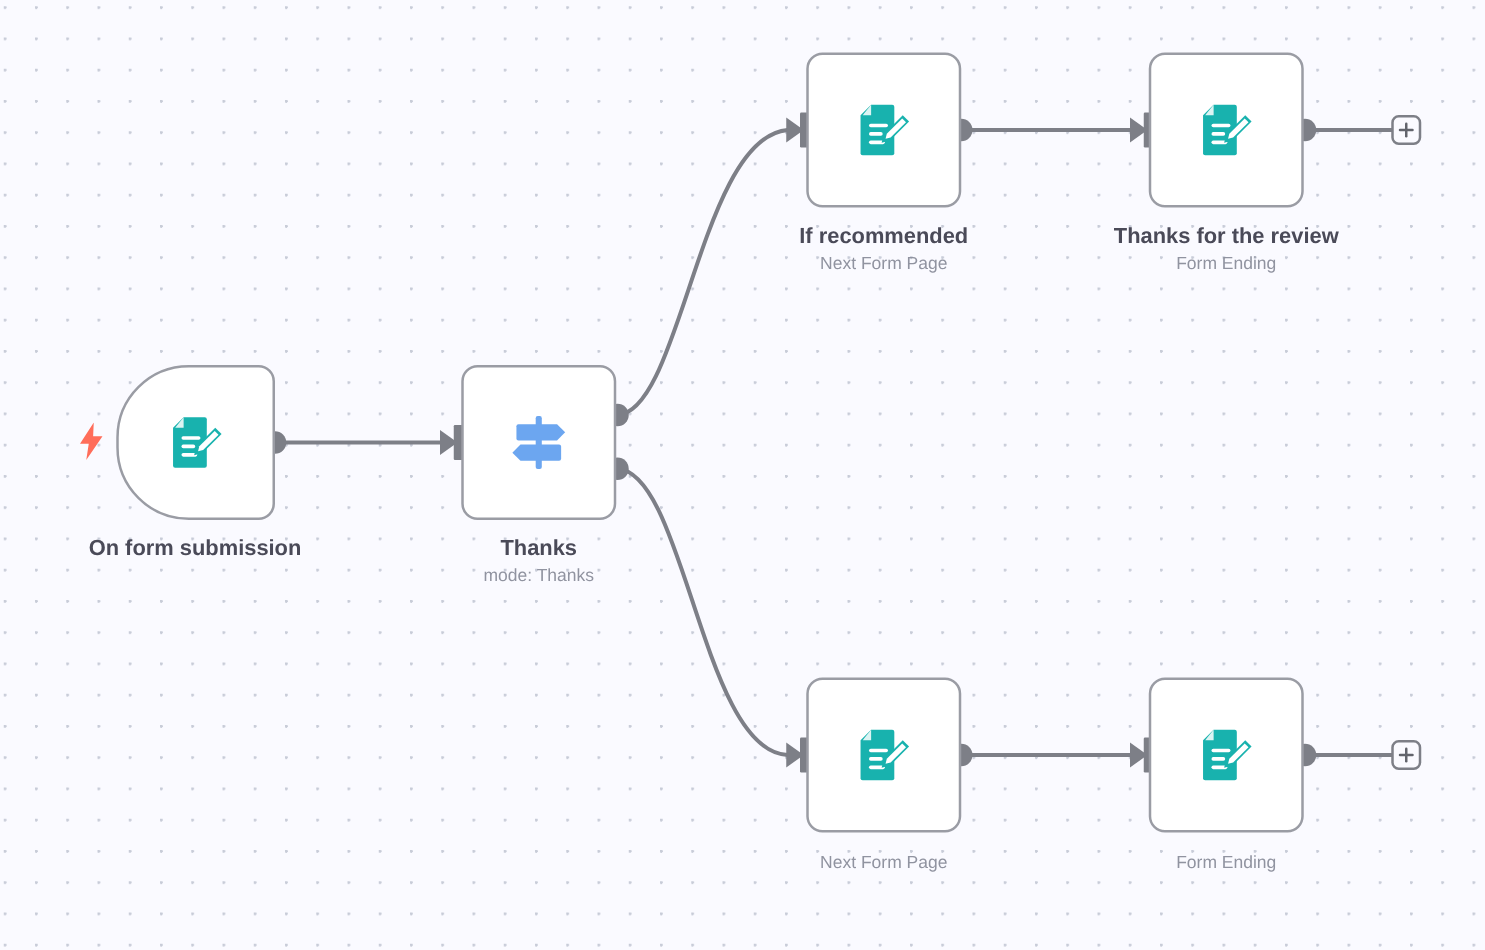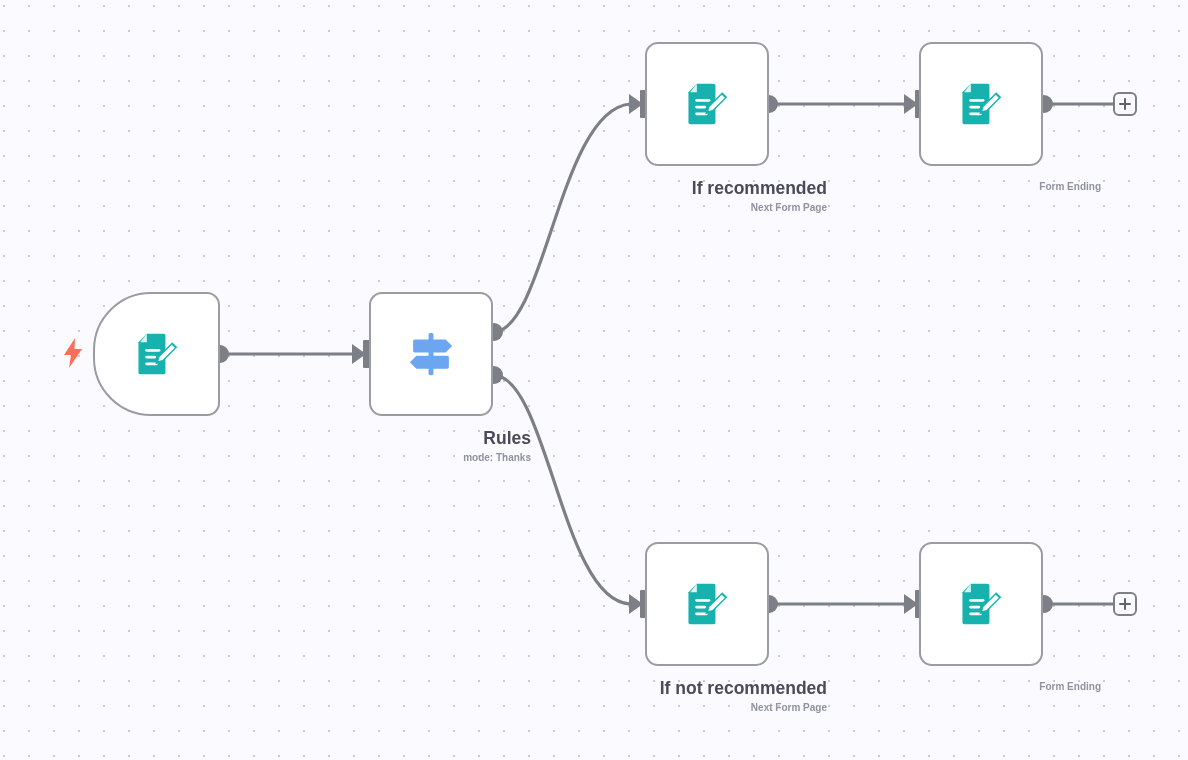--- a/index.html
+++ b/index.html
@@ -61,35 +61,35 @@
     justify-content: center;
   }
   .node.trigger {
     border-radius: 58px 13px 13px 58px;
   }
   .node svg { display: block; }
 
   
   .node-label {
     position: absolute;
-    text-align: right;
+    text-align: center;
     line-height: 1.18;
     user-select: none;
   }
   .node-label .title {
     display: block;
     font-size: 17.5px;
     font-weight: bold;
     color: #4a4a58;
     white-space: nowrap;
   }
   .node-label .subtitle {
     display: block;
-    font-size: 10px;
-    font-weight: bold;
+    font-size: 14px;
+    font-weight: normal;
     color: #9093a0;
     white-space: nowrap;
     margin-top: 3px;
   }
 
   
   .bolt {
     position: absolute;
     width: 22px;
     height: 30px;
@@ -185,32 +185,36 @@
         <path fill="#18b2ae" d="M50 18 l6 6 l-18 18 l-8 2 l2 -8 z"></path>
         <path fill="#ffffff" d="M49.5 21 l3.6 3.6 l-14.6 14.6 l-4.8 1.2 l1.2 -4.8 z"></path>
       </svg>
     </span>
   </div>
   <div class="bolt" style="left:62px; top:338px;">
     <svg width="22" height="30" viewBox="0 0 22 30">
       <path fill="#ff6d5a" d="M13 0 L2 17 h7 L7 30 L20 11 h-7.5 z"></path>
     </svg>
   </div>
+  <div class="node-label" style="left:36px; top:428px; width:240px;">
+    <span class="title">On form submission</span>
+    <span class="subtitle"></span>
+  </div>
 
   <div class="node" style="left:369px; top:292px; width:124px; height:124px;">
     <span>
       <svg width="52" height="52" viewBox="0 0 64 64">
         <rect x="29" y="6" width="6" height="52" rx="2" fill="#6ca6f0"></rect>
         <path fill="#6ca6f0" d="M12 14 h38 l8 8 l-8 8 h-38 a2 2 0 0 1 -2 -2 v-12 a2 2 0 0 1 2 -2 z"></path>
         <path fill="#6ca6f0" d="M52 34 h-38 l-8 8 l8 8 h38 a2 2 0 0 0 2 -2 v-12 a2 2 0 0 0 -2 -2 z"></path>
       </svg>
     </span>
   </div>
   <div class="node-label" style="left:331px; top:428px; width:200px;">
-    <span class="title">Rules</span>
+    <span class="title">Thanks</span>
     <span class="subtitle">mode: Thanks</span>
   </div>
 
   <div class="node" style="left:645px; top:42px; width:124px; height:124px;">
     <span>
       <svg width="54" height="54" viewBox="0 0 64 64">
         <path fill="#18b2ae" d="M20 8 h20 a2 2 0 0 1 2 2 v44 a2 2 0 0 1 -2 2 h-28 a2 2 0 0 1 -2 -2 v-36 z"></path>
         <path fill="#ffffff" d="M12 18 h8 v-10 z" opacity="0.85"></path>
         <rect x="18" y="26" width="18" height="3.4" rx="1.7" fill="#ffffff"></rect>
         <rect x="18" y="34" width="13" height="3.4" rx="1.7" fill="#ffffff"></rect>
@@ -232,38 +236,38 @@
         <path fill="#ffffff" d="M12 18 h8 v-10 z" opacity="0.85"></path>
         <rect x="18" y="26" width="18" height="3.4" rx="1.7" fill="#ffffff"></rect>
         <rect x="18" y="34" width="13" height="3.4" rx="1.7" fill="#ffffff"></rect>
         <rect x="18" y="42" width="15" height="3.4" rx="1.7" fill="#ffffff"></rect>
         <path fill="#18b2ae" d="M50 18 l6 6 l-18 18 l-8 2 l2 -8 z"></path>
         <path fill="#ffffff" d="M49.5 21 l3.6 3.6 l-14.6 14.6 l-4.8 1.2 l1.2 -4.8 z"></path>
       </svg>
     </span>
   </div>
   <div class="node-label" style="left:861px; top:178px; width:240px;">
+    <span class="title">Thanks for the review</span>
     <span class="subtitle">Form Ending</span>
   </div>
 
   <div class="node" style="left:645px; top:542px; width:124px; height:124px;">
     <span>
       <svg width="54" height="54" viewBox="0 0 64 64">
         <path fill="#18b2ae" d="M20 8 h20 a2 2 0 0 1 2 2 v44 a2 2 0 0 1 -2 2 h-28 a2 2 0 0 1 -2 -2 v-36 z"></path>
         <path fill="#ffffff" d="M12 18 h8 v-10 z" opacity="0.85"></path>
         <rect x="18" y="26" width="18" height="3.4" rx="1.7" fill="#ffffff"></rect>
         <rect x="18" y="34" width="13" height="3.4" rx="1.7" fill="#ffffff"></rect>
         <rect x="18" y="42" width="15" height="3.4" rx="1.7" fill="#ffffff"></rect>
         <path fill="#18b2ae" d="M50 18 l6 6 l-18 18 l-8 2 l2 -8 z"></path>
         <path fill="#ffffff" d="M49.5 21 l3.6 3.6 l-14.6 14.6 l-4.8 1.2 l1.2 -4.8 z"></path>
       </svg>
     </span>
   </div>
   <div class="node-label" style="left:587px; top:678px; width:240px;">
-    <span class="title">If not recommended</span>
     <span class="subtitle">Next Form Page</span>
   </div>
 
   <div class="node" style="left:919px; top:542px; width:124px; height:124px;">
     <span>
       <svg width="54" height="54" viewBox="0 0 64 64">
         <path fill="#18b2ae" d="M20 8 h20 a2 2 0 0 1 2 2 v44 a2 2 0 0 1 -2 2 h-28 a2 2 0 0 1 -2 -2 v-36 z"></path>
         <path fill="#ffffff" d="M12 18 h8 v-10 z" opacity="0.85"></path>
         <rect x="18" y="26" width="18" height="3.4" rx="1.7" fill="#ffffff"></rect>
         <rect x="18" y="34" width="13" height="3.4" rx="1.7" fill="#ffffff"></rect>

